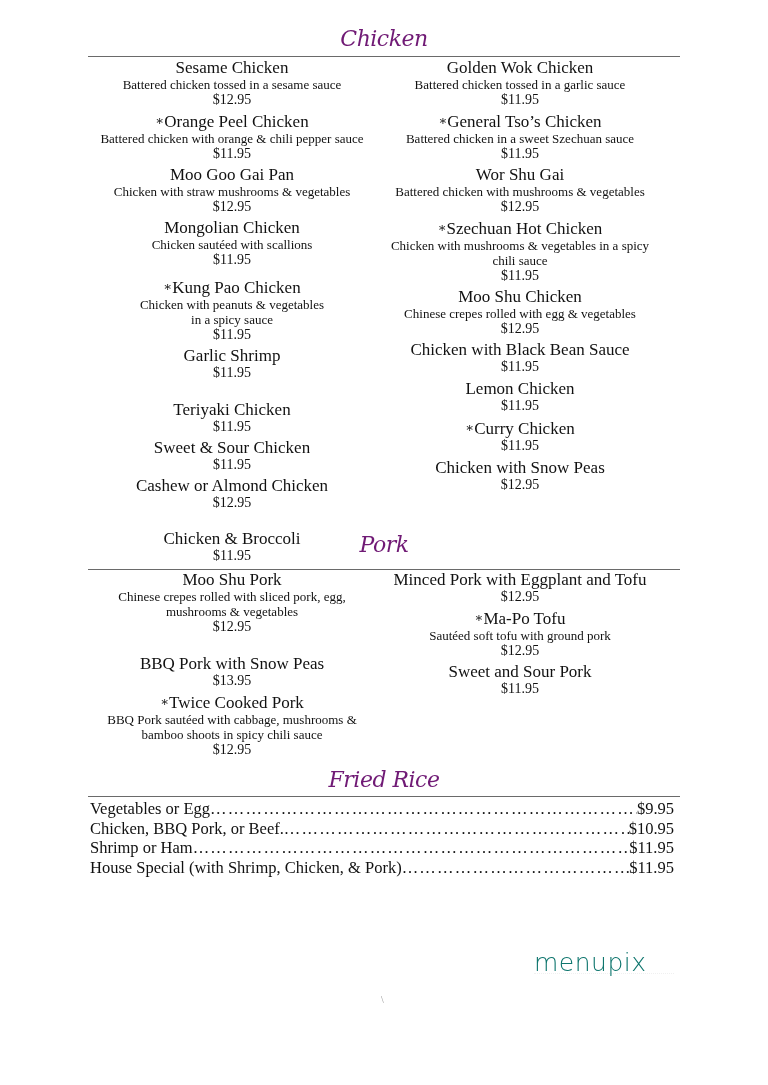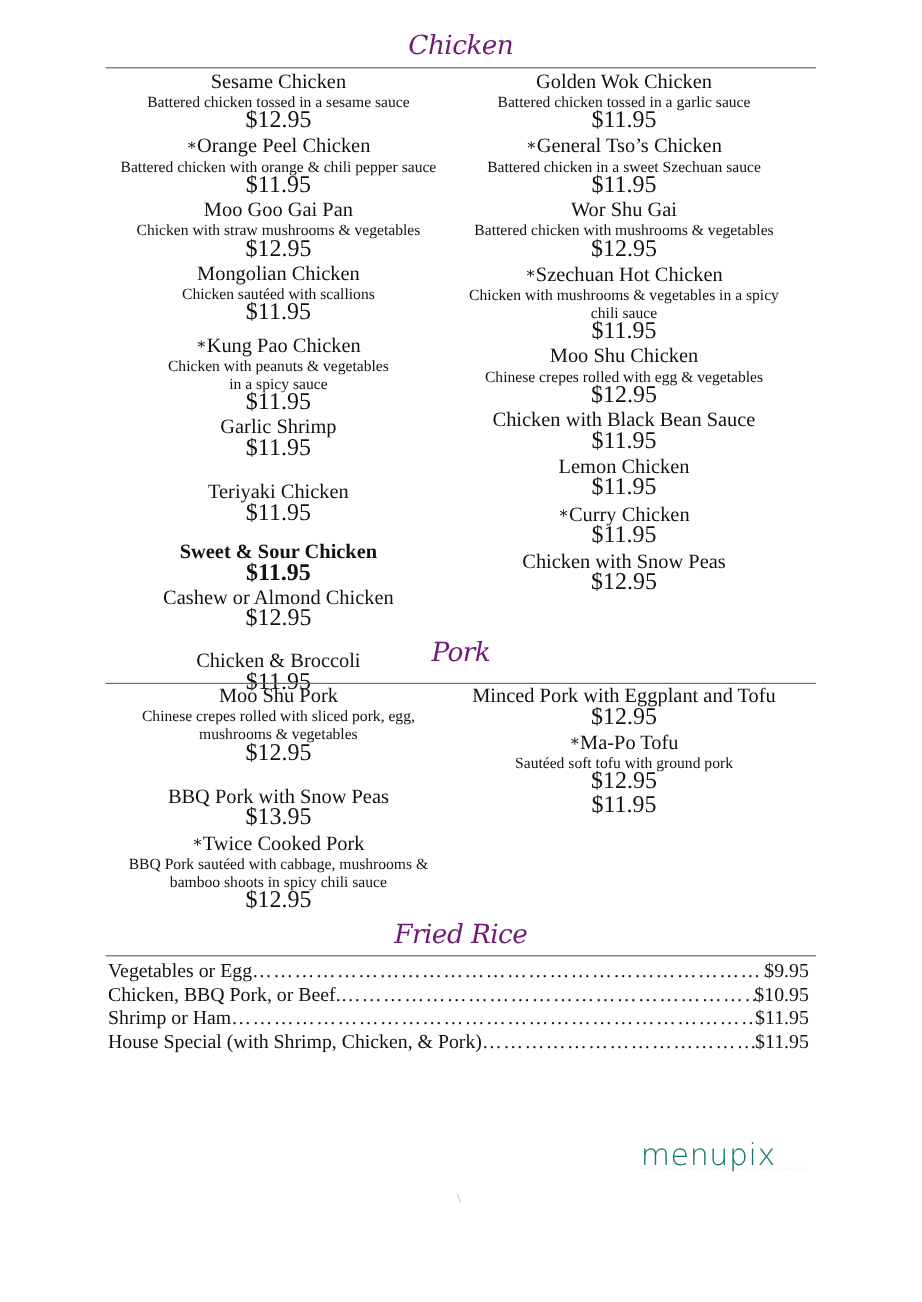--- a/index.html
+++ b/index.html
@@ -48,21 +48,21 @@
       font-size: 17px;
       line-height: 18px;
       display: block;
     }
     .item-desc {
       font-size: 13px;
       line-height: 15px;
       display: block;
     }
     .item-price {
-      font-size: 20px;
+      font-size: 14px;
       line-height: 16px;
       display: block;
     }
     .star {
       font-size: 13px;
       vertical-align: 2px;
     }
     .rice-list {
       position: absolute;
       left: 90px;
@@ -148,21 +148,21 @@
       <span class="item-price">$11.95</span>
     </div>
     <div class="item" style="margin-top: 4px;">
       <span class="item-name"><span>Garlic Shrimp</span></span>
       <span class="item-price">$11.95</span>
     </div>
     <div class="item" style="margin-top: 20px;">
       <span class="item-name"><span>Teriyaki Chicken</span></span>
       <span class="item-price">$11.95</span>
     </div>
-    <div class="item" style="margin-top: 16px; font-weight: bold;">
+    <div class="item" style="margin-top: 4px;">
       <span class="item-name"><span>Sweet &amp; Sour Chicken</span></span>
       <span class="item-price">$11.95</span>
     </div>
     <div class="item" style="margin-top: 4px;">
       <span class="item-name"><span>Cashew or Almond Chicken</span></span>
       <span class="item-price">$12.95</span>
     </div>
     <div class="item" style="margin-top: 19px;">
       <span class="item-name"><span>Chicken &amp; Broccoli</span></span>
       <span class="item-price">$11.95</span>
@@ -238,20 +238,21 @@
     <div class="item">
       <span class="item-name"><span>Minced Pork with Eggplant and Tofu</span></span>
       <span class="item-price">$12.95</span>
     </div>
     <div class="item" style="margin-top: 4px;">
       <span class="item-name"><span class="star">∗</span><span>Ma-Po Tofu</span></span>
       <span class="item-desc">Sautéed soft tofu with ground pork</span>
       <span class="item-price">$12.95</span>
     </div>
     <div class="item" style="margin-top: 4px;">
+      <span class="item-name"><span>Sweet and Sour Pork</span></span>
       <span class="item-price">$11.95</span>
     </div>
   </div>
 
 <div class="section-title" style="top:767px;">Fried Rice</div>
 <div class="rule" style="top:796px;"></div>
 
 <div class="rice-list">
   <div class="rice-row">
     <span class="rice-name">Vegetables or Egg</span>

